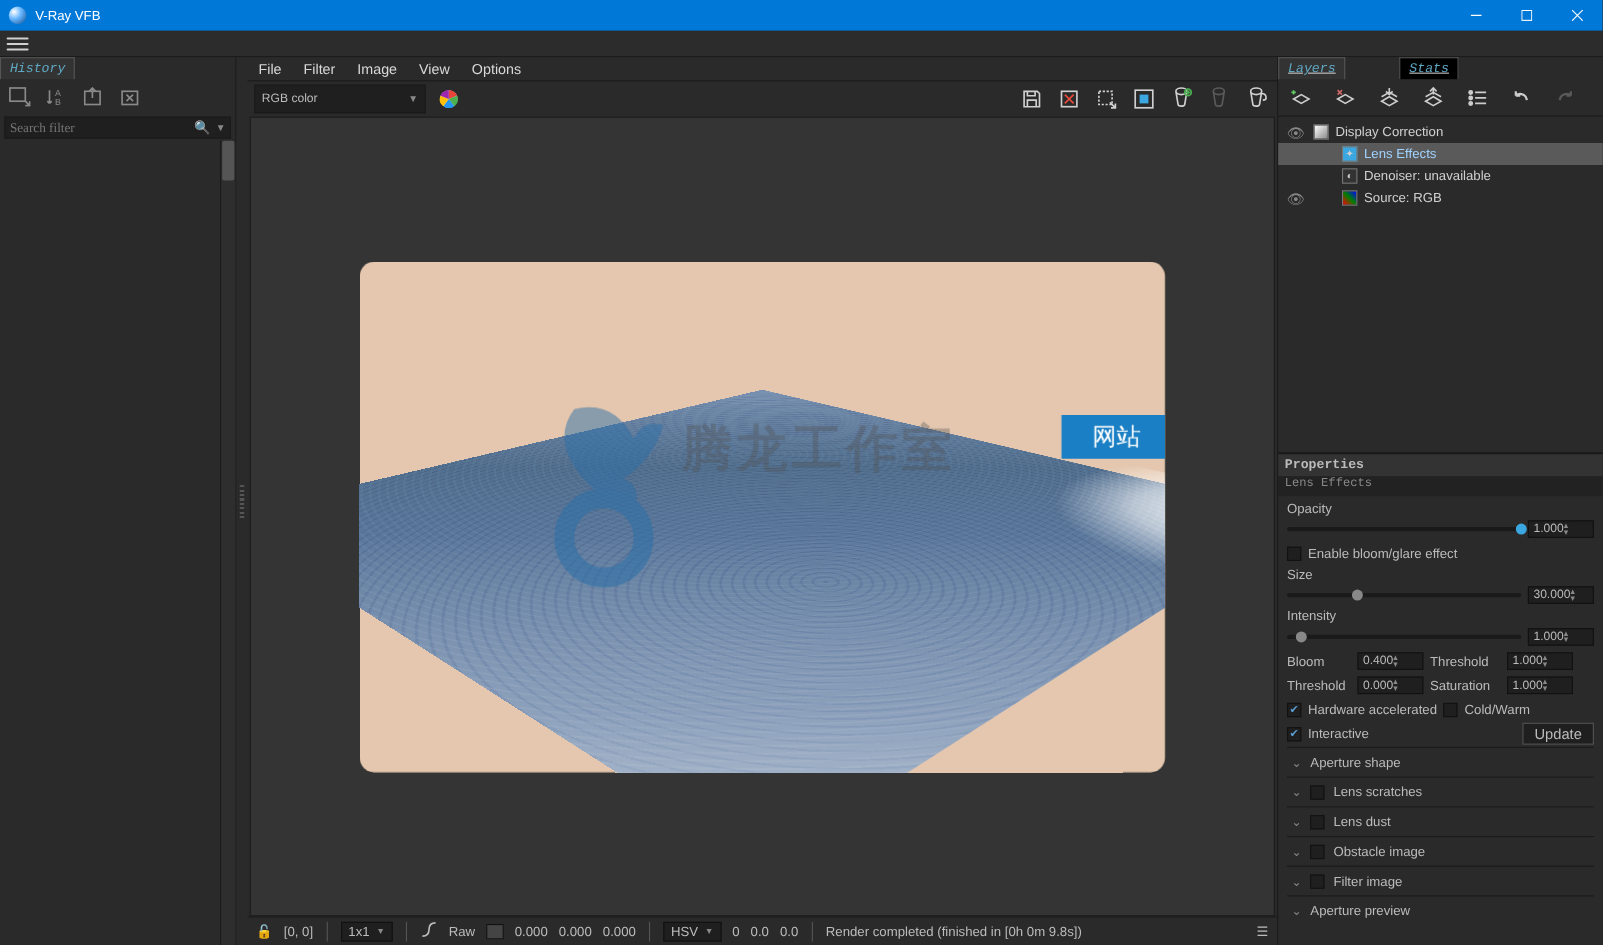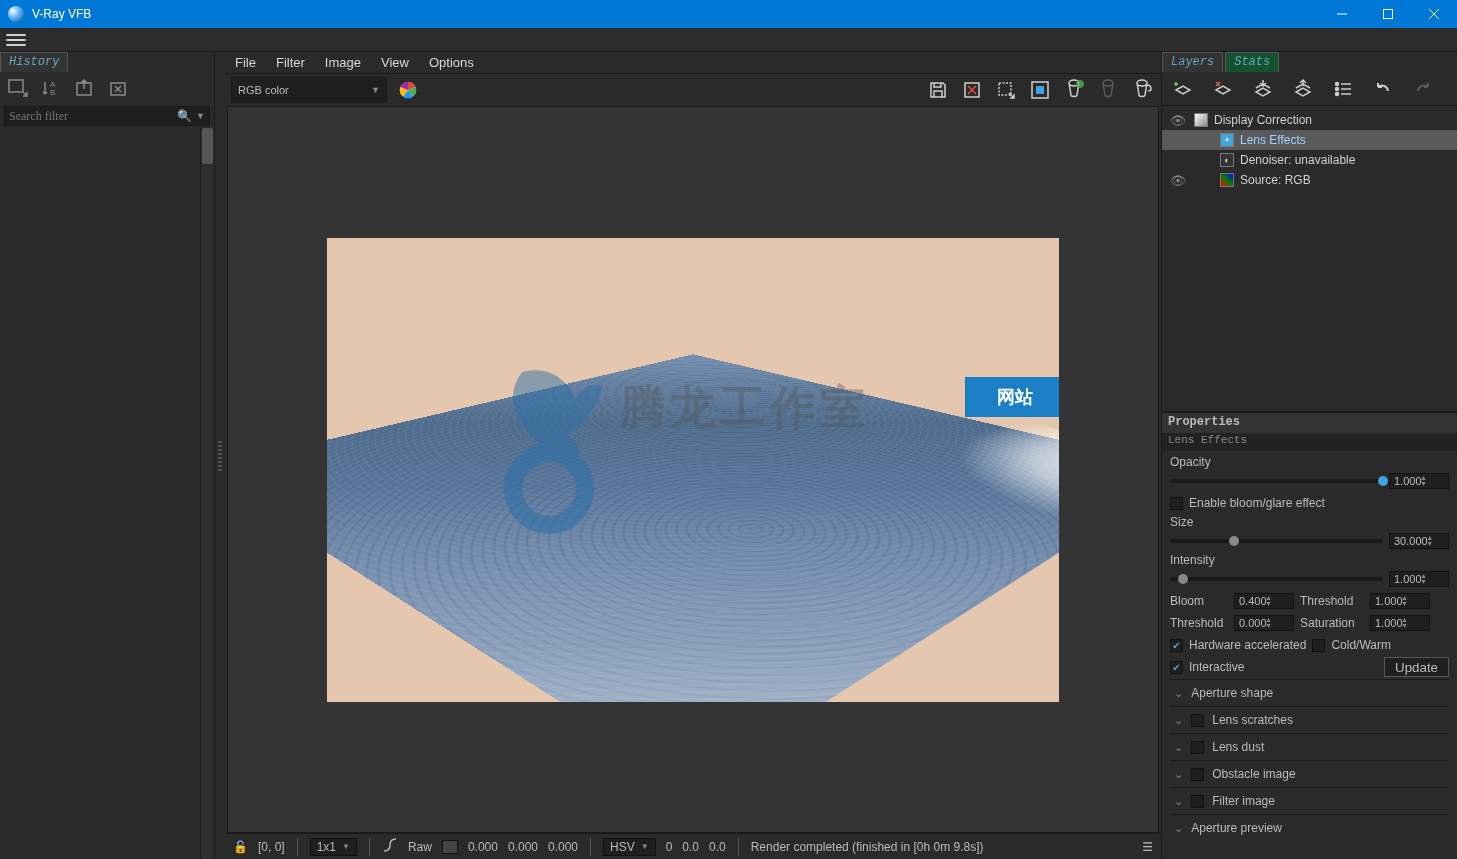--- a/index.html
+++ b/index.html
@@ -40,39 +40,39 @@
 .menubar { height: 22px; display: flex; align-items: center; padding-left: 6px; gap: 12px; border-bottom: 1px solid #1a1a1a;}
 .menubar .menu { color: #d8d8d8; font-size: 13px; padding: 2px 4px; }
 .toolbar { height: 32px; display: flex; align-items: center; padding: 0 6px; gap: 8px; }
 .dropdown { width: 156px; height: 20px; background: #1f1f1f; border: 1px solid #1a1a1a; display: flex; align-items: center; padding: 12px 6px; font-family: "Courier New", monospace; font-size: 11px; color:#bbb; justify-content:space-between;}
 .dropdown .arrow { font-size:9px; color:#888;}
 .spacer { flex: 1; }
 .tool-icon { width: 26px; height: 26px; display: flex; align-items: center; justify-content: center; color: #d0d0d0; }
 .tool-icon.dim { color:#5a5a5a; }
 
 .viewport { flex: 1; position: relative; overflow: hidden; background: #343434; border: 1px solid #1a1a1a; margin: 0 2px;}
-.render-img { position: absolute; left: 50%; top: 50%; width: 732px; height: 464px; transform: translate(-50%, -50%); background: #E4C7AE; overflow: hidden; }
+.render-img { position: absolute; left: 50%; top: 50%; width: 732px; height: 464px; transform: translate(-50%, -50%); background: #E4C7AE; overflow: hidden; border-radius: 13px; }
 .water-diamond { position: absolute; left: 50%; top: 50%; width: 700px; height: 700px; transform: translate(-50%, -50%) rotateX(70deg) rotateZ(45deg); background: linear-gradient(135deg, #7a92b2 0%, #526f8e 35%, #5b789b 55%, #8ca0bb 85%, #b7c4d4 100%); }
 .water-diamond::after { content:""; position:absolute; inset:0; background: repeating-radial-gradient(circle at 30% 30%, rgba(255,255,255,0.06) 0, rgba(255,255,255,0.06) 2px, transparent 2px, transparent 8px), repeating-radial-gradient(circle at 70% 60%, rgba(0,0,30,0.1) 0, rgba(0,0,30,0.1) 2px, transparent 2px, transparent 9px); mix-blend-mode: overlay;}
 .foam { position:absolute; right:-5%; top:-5%; width:35%; height:35%; background: radial-gradient(circle at 70% 30%, white 0%, rgba(255,255,255,0.6) 40%, transparent 70%); filter: blur(1px);}
 .watermark-dragon { position:absolute; left: 18%; top: 25%; width: 180px; height: 180px; }
 .watermark-dragon svg { opacity:0.55; }
 .watermark-text { position:absolute; left: 40%; top: 30%; font-size: 46px; font-weight: 700; color: rgba(80,80,80,0.35); letter-spacing: 4px;}
-.watermark-badge { position:absolute; right:-6px; top: 30%; width:100px; height:40px; background:#1a7fc4; color:white; display:flex; align-items:center; justify-content:center; font-size:18px; font-weight:700;}
+.watermark-badge { position:absolute; right:-6px; top: 30%; width:100px; height:40px; background:#1a7fc4; color:white; display:flex; align-items:center; justify-content:center; font-size:22px; font-weight:400;}
 .watermark-sub { position:absolute; left:40%; top:50%; font-size:38px; color: rgba(80,80,80,0.25); letter-spacing:2px;}
 
 
 .statusbar { height: 26px; display: flex; align-items: center; padding: 0 8px; gap: 10px; font-family: "Courier New", monospace; font-size: 12px; color:#bbb; border-top: 1px solid #1a1a1a;}
 .statusbar .sep { width:1px; height:18px; background:#555; margin: 0 2px;}
 .status-drop { height:18px; padding: 0 6px; background:#1f1f1f; border:1px solid #111; display:flex; align-items:center; gap:6px;}
 .swatch { width:16px; height:14px; background:#444; border:1px solid #111;}
 
 
 .right-panel { width: 296px; background: #2a2a2a; display: flex; flex-direction: column; border-left: 1px solid #1a1a1a; }
-.right-tabs { height: 20px; display: flex; }
+.right-tabs { height: 20px; display: flex; text-decoration: underline; }
 .right-toolbar { height: 34px; display: flex; align-items: center; padding: 0 8px; gap: 14px; border-bottom: 1px solid #1a1a1a;}
 .layer-list { flex: 0 0 auto; padding: 4px 0; }
 .layer-row { height: 20px; display: flex; align-items: center; padding-left: 6px; gap: 6px; font-size: 12px; color:#d0d0d0;}
 .layer-row.selected { background: #5a5a5a; }
 .layer-indent { display:inline-block; }
 .eye { width:20px; text-align:center; color:#888; font-size:13px;}
 .layer-icon { width:14px; height:14px; border:1px solid #777; display:inline-flex; align-items:center; justify-content:center; font-size:9px;}
 
 .properties { border-top: 2px solid #1a1a1a; flex: 1; display: flex; flex-direction: column; overflow:hidden;}
 .prop-header { height: 20px; background: #333; font-family: "Courier New", monospace; font-size: 12px; color:#bbb; padding: 2px 6px; font-weight:bold;}
@@ -283,21 +283,21 @@
       <div class="sep"></div>
       <span>Render completed (finished in [0h  0m  9.8s])</span>
       <div class="spacer"></div>
       <span>☰</span>
     </div>
   </div>
 
   <div class="right-panel">
     <div class="right-tabs">
       <div class="tab">Layers</div>
-      <div class="tab" style="background:#14532d;">Stats</div>
+      <div class="tab" style="background:#000000;margin-left:47px;">Stats</div>
     </div>
     <div class="right-toolbar">
       <span class="tool-icon">
           <svg width="22" height="22" fill="none" stroke="#ccc" stroke-width="1.5">
             <path d="M4 12 L11 8 L18 12 L11 16 Z"></path>
             <path d="M4 4 V8 M2 6 H6" stroke="#6c6"></path>
           </svg>
         </span>
       <span class="tool-icon">
           <svg width="22" height="22" fill="none" stroke="#ccc" stroke-width="1.5">

